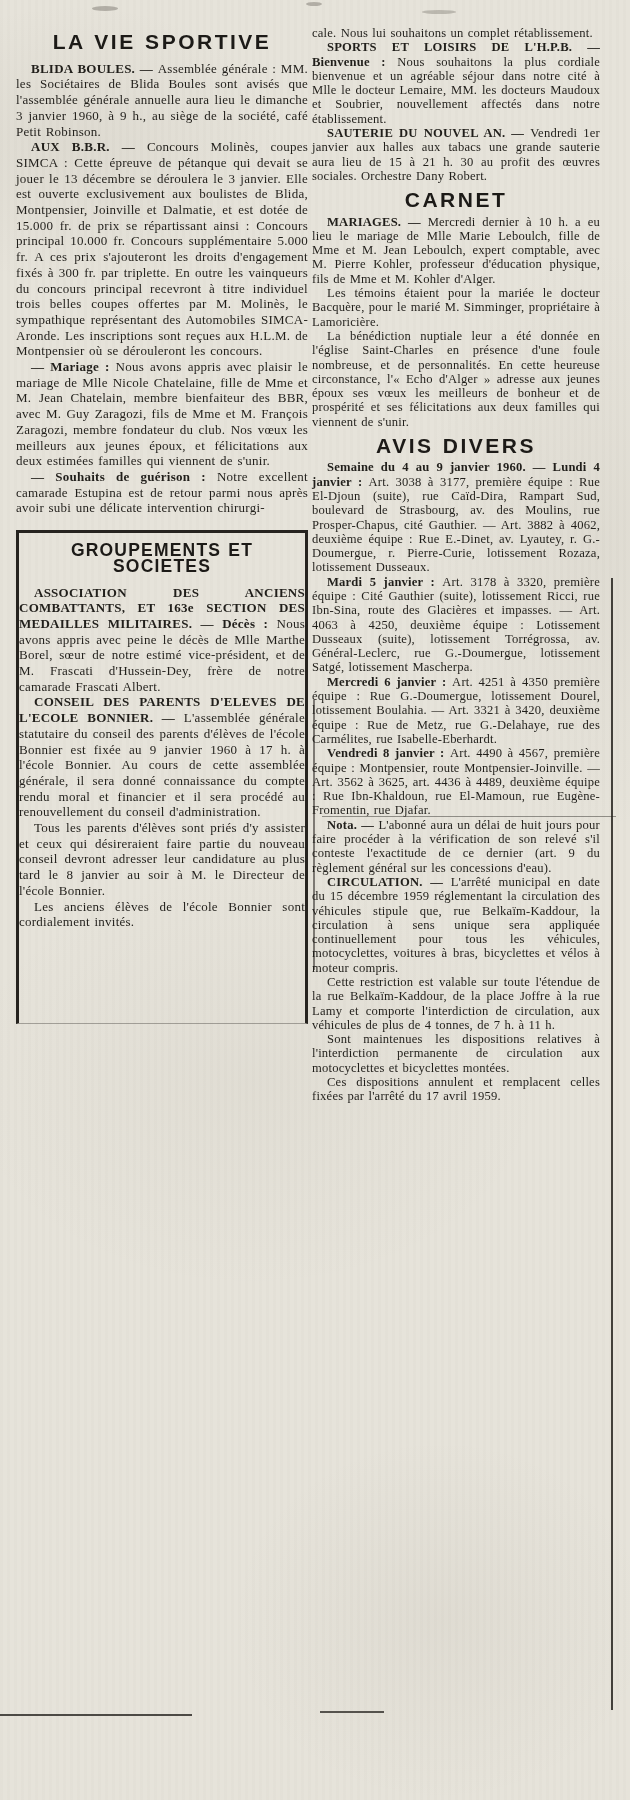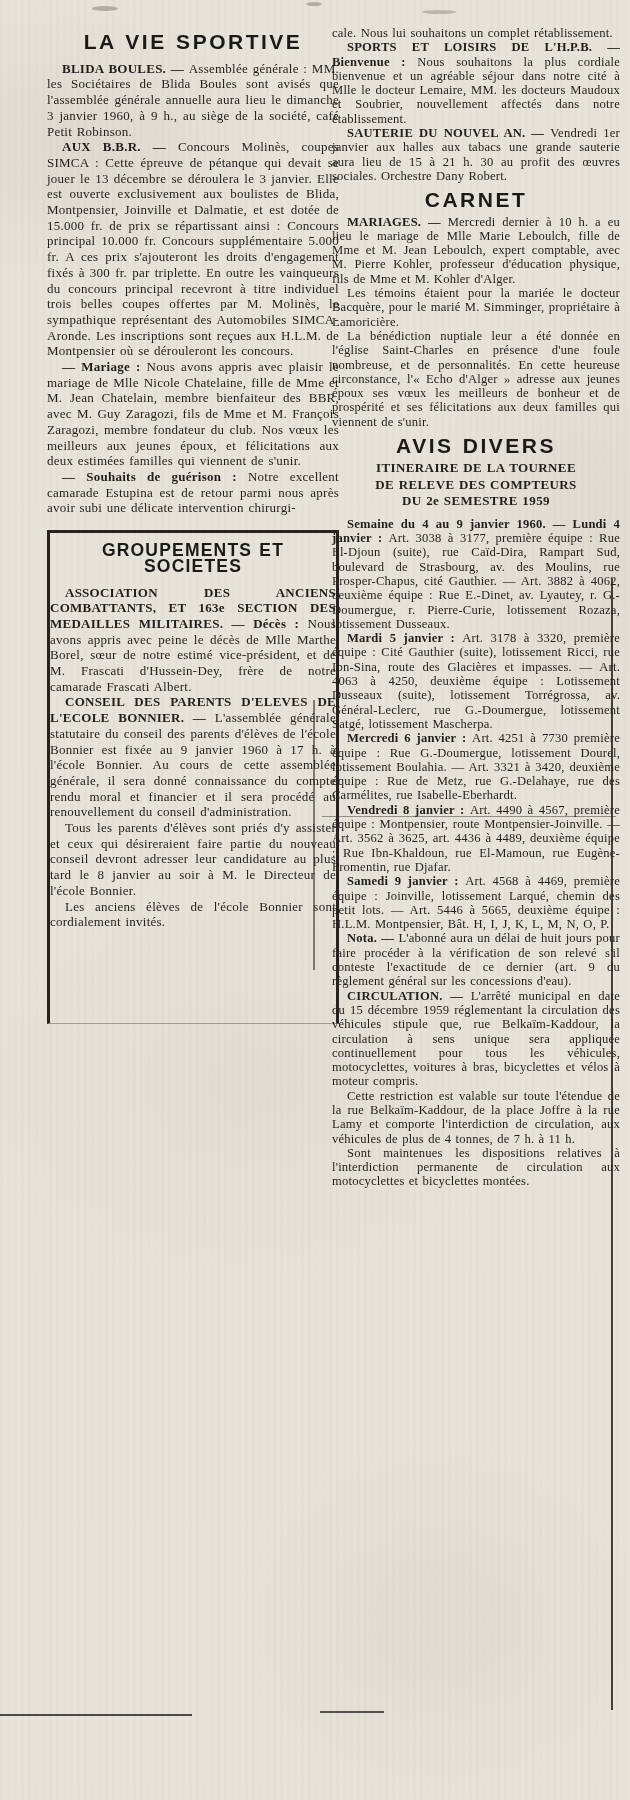--- a/index.html
+++ b/index.html
@@ -13,22 +13,22 @@
     color:#211f1b;
     background-color:#e6e3da;
     background-image:
       radial-gradient(ellipse 300px 200px at 12% 8%, rgba(110,100,85,.07), transparent 70%),
       radial-gradient(ellipse 260px 420px at 95% 30%, rgba(110,100,85,.06), transparent 70%),
       radial-gradient(ellipse 420px 300px at 40% 60%, rgba(120,112,95,.05), transparent 70%),
       radial-gradient(ellipse 300px 260px at 70% 90%, rgba(110,100,85,.06), transparent 70%),
       repeating-linear-gradient(90deg, rgba(90,82,70,.018) 0 3px, transparent 3px 7px);
   }
   .col{position:absolute;text-align:justify;}
-  .col-left{left:16px;top:34px;width:292px;font-size:13px;line-height:15.7px;letter-spacing:.25px;word-spacing:1.1px;margin-left:31px;}
-  .col-right{left:332px;top:26px;width:288px;font-size:12.6px;line-height:14.3px;letter-spacing:.2px;word-spacing:.9px;}
+  .col-left{left:16px;top:34px;width:292px;font-size:13px;line-height:15.7px;letter-spacing:.25px;word-spacing:1.1px;}
+  .col-right{left:312px;top:26px;width:288px;font-size:12.6px;line-height:14.3px;letter-spacing:.2px;word-spacing:.9px;}
   .para{margin:0;text-indent:15px;}
   .para.flush{text-indent:0;}
   .lead{font-weight:700;}
   .head-lg{
     font-family:"Liberation Sans", sans-serif;font-weight:700;
     font-size:21px;letter-spacing:2.5px;text-align:center;text-indent:0;
     margin:0 0 11px;color:#1c1a17;
   }
   .head-center{margin:10px 0 7px;text-align:center;}
   .head-md{
@@ -95,45 +95,40 @@
       <p class="para"><span class="lead">MARIAGES. — </span><span>Mercredi dernier à 10 h. a eu lieu le mariage de Mlle Marie Leboulch, fille de Mme et M. Jean Leboulch, expert comptable, avec M. Pierre Kohler, professeur d'éducation physique, fils de Mme et M. Kohler d'Alger.</span></p>
 
       <p class="para"><span>Les témoins étaient pour la mariée le docteur Bacquère, pour le marié M. Simminger, propriétaire à Lamoricière.</span></p>
 
       <p class="para"><span>La bénédiction nuptiale leur a été donnée en l'église Saint-Charles en présence d'une foule nombreuse, et de personnalités. En cette heureuse circonstance, l'« Echo d'Alger » adresse aux jeunes époux ses vœux les meilleurs de bonheur et de prospérité et ses félicitations aux deux familles qui viennent de s'unir.</span></p>
     </section>
 
     <section>
       <h2 class="head-lg head-center">AVIS DIVERS</h2>
 
-      <div class="subhead">
-        <p>ITINERAIRE DE LA TOURNEE</p>
-        <p>DE RELEVE DES COMPTEURS</p>
-        <p>DU 2e SEMESTRE 1959</p>
-      </div>
 
       <p class="para"><span class="lead">Semaine du 4 au 9 janvier 1960. — Lundi 4 janvier : </span><span>Art. 3038 à 3177, première équipe : Rue El-Djoun (suite), rue Caïd-Dira, Rampart Sud, boulevard de Strasbourg, av. des Moulins, rue Prosper-Chapus, cité Gauthier. — Art. 3882 à 4062, deuxième équipe : Rue E.-Dinet, av. Lyautey, r. G.-Doumergue, r. Pierre-Curie, lotissement Rozaza, lotissement Dusseaux.</span></p>
 
       <p class="para"><span class="lead">Mardi 5 janvier : </span><span>Art. 3178 à 3320, première équipe : Cité Gauthier (suite), lotissement Ricci, rue Ibn-Sina, route des Glacières et impasses. — Art. 4063 à 4250, deuxième équipe : Lotissement Dusseaux (suite), lotissement Torrégrossa, av. Général-Leclerc, rue G.-Doumergue, lotissement Satgé, lotissement Mascherpa.</span></p>
 
-      <p class="para"><span class="lead">Mercredi 6 janvier : </span><span>Art. 4251 à 7730 première équipe : Rue G.-Doumergue, lotissement Dourel, lotissement Boulahia. — Art. 3321 à 3420, deuxième équipe : Rue de Metz, rue G.-Delahaye, rue des Carmélites, rue Isabelle-Eberhardt.</span></p>
+      <p class="para"><span class="lead">Mercredi 6 janvier : </span><span>Art. 4251 à 4350 première équipe : Rue G.-Doumergue, lotissement Dourel, lotissement Boulahia. — Art. 3321 à 3420, deuxième équipe : Rue de Metz, rue G.-Delahaye, rue des Carmélites, rue Isabelle-Eberhardt.</span></p>
 
 
       <p class="para"><span class="lead">Vendredi 8 janvier : </span><span>Art. 4490 à 4567, première équipe : Montpensier, route Montpensier-Joinville. — Art. 3562 à 3625, art. 4436 à 4489, deuxième équipe : Rue Ibn-Khaldoun, rue El-Mamoun, rue Eugène-Fromentin, rue Djafar.</span></p>
 
-      <p class="para"><span class="lead">Samedi 9 janvier : </span><span>Art. 4568 à 4469, première équipe : Joinville, lotissement Larqué, chemin des petit lots. — Art. 5446 à 5665, deuxième équipe : H.L.M. Montpensier, Bât. H, I, J, K, L, M, N, O, P.</span></p>
 
       <p class="para"><span class="lead">Nota. — </span><span>L'abonné aura un délai de huit jours pour faire procéder à la vérification de son relevé s'il conteste l'exactitude de ce dernier (art. 9 du règlement général sur les concessions d'eau).</span></p>
 
       <p class="para"><span class="lead">CIRCULATION. — </span><span>L'arrêté municipal en date du 15 décembre 1959 réglementant la circulation des véhicules stipule que, rue Belkaïm-Kaddour, la circulation à sens unique sera appliquée continuellement pour tous les véhicules, motocyclettes, voitures à bras, bicyclettes et vélos à moteur compris.</span></p>
 
       <p class="para"><span>Cette restriction est valable sur toute l'étendue de la rue Belkaïm-Kaddour, de la place Joffre à la rue Lamy et comporte l'interdiction de circulation, aux véhicules de plus de 4 tonnes, de 7 h. à 11 h.</span></p>
 
       <p class="para"><span>Sont maintenues les dispositions relatives à l'interdiction permanente de circulation aux motocyclettes et bicyclettes montées.</span></p>
 
+      <p class="para"><span>Ces dispositions annulent et remplacent celles fixées par l'arrêté du 17 avril 1959.</span></p>
     </section>
   </div>
 
   <div class="rule" style="left:611px;top:578px;width:2px;height:1132px;opacity:.85;"></div>
   <div class="rule" style="left:313px;top:700px;width:2px;height:270px;opacity:.55;"></div>
   <div class="rule" style="left:322px;top:816px;width:294px;height:1px;opacity:.45;"></div>
   <div class="rule" style="left:0;top:1714px;width:192px;height:2px;opacity:.8;"></div>
   <div class="rule" style="left:320px;top:1711px;width:64px;height:2px;opacity:.75;"></div>
   <div class="speck" style="left:92px;top:6px;width:26px;height:5px;opacity:.3;"></div>
   <div class="speck" style="left:306px;top:2px;width:16px;height:4px;opacity:.3;"></div>

